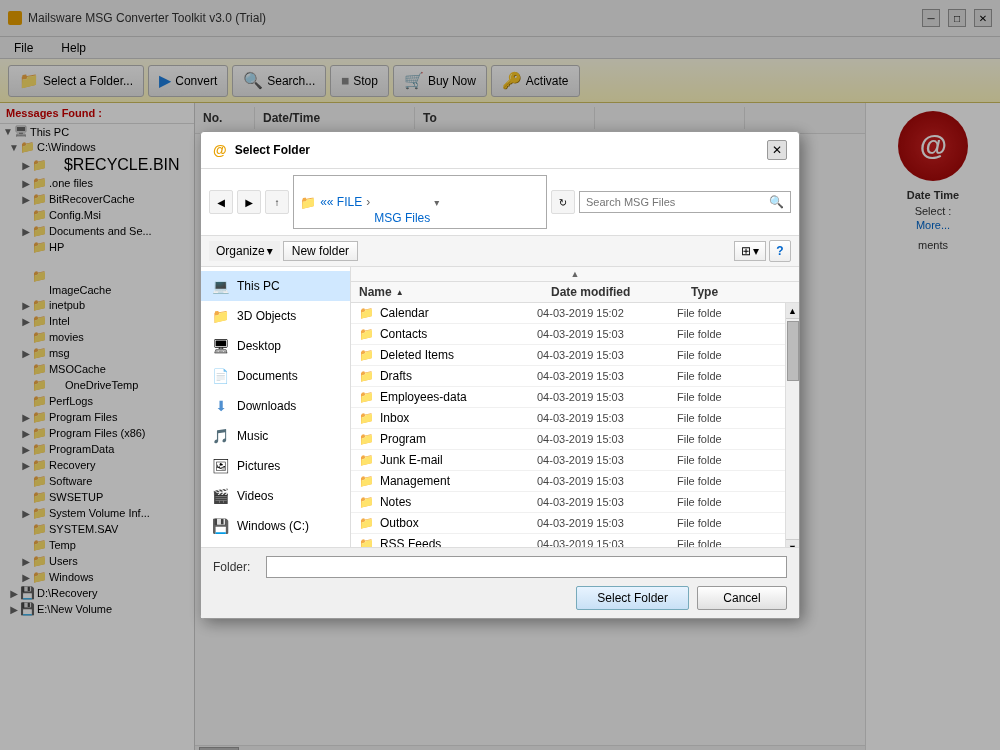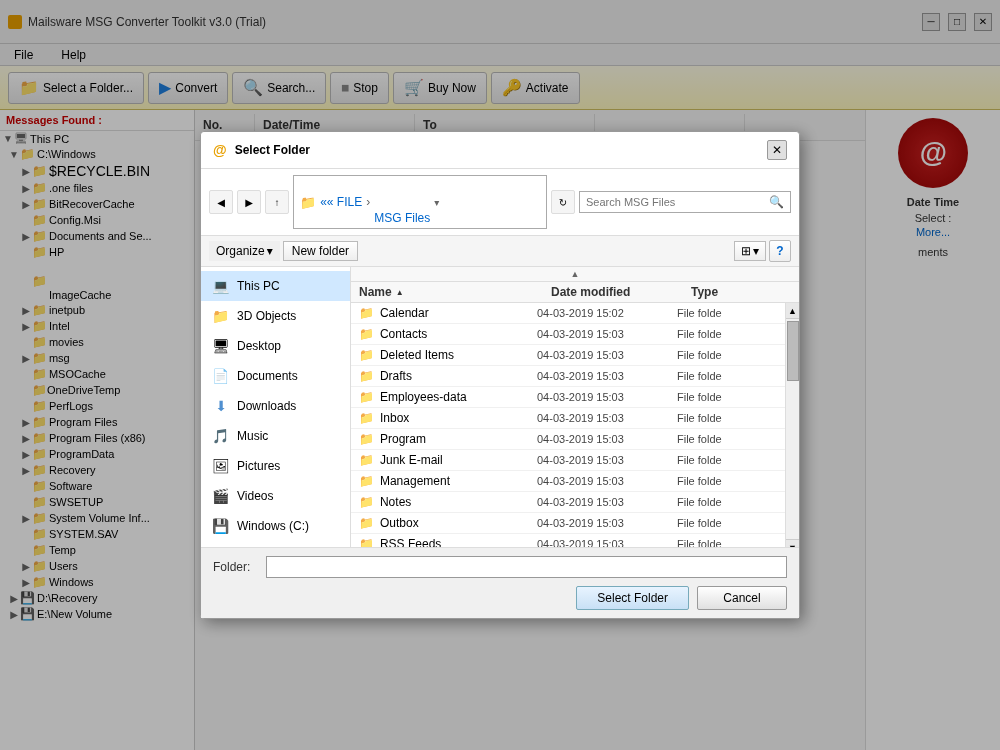--- a/index.html
+++ b/index.html
@@ -6,21 +6,21 @@
     body { background: #f0f0f0; width: 1000px; height: 750px; overflow: hidden; }
 
     
     .title-bar {
       background: #f0f0f0;
       border-bottom: 1px solid #ccc;
       display: flex;
       align-items: center;
       justify-content: space-between;
       padding: 4px 8px;
-      height: 44px;
+      height: 37px;
     }
     .title-bar-left { display: flex; align-items: center; gap: 6px; font-size: 11px; color: #333; }
     .title-bar-icon { width: 14px; height: 14px; background: #e8a000; border-radius: 2px; display: inline-block; }
     .title-bar-controls { display: flex; gap: 8px; }
     .title-bar-btn { width: 18px; height: 18px; border: 1px solid #999; background: #e0e0e0; cursor: pointer; display: flex; align-items: center; justify-content: center; font-size: 10px; }
 
     
     .menu-bar {
       background: #f0f0f0;
       border-bottom: 1px solid #ccc;
@@ -386,21 +386,21 @@
         <span style="font-size:11px;margin-left:2px;">This PC</span>
       </div>
       <div class="tree-item tree-indent-1">
         <span class="expand">▼</span>
         <span style="color:#e8b000;font-size:12px;">📁</span>
         <span style="font-size:11px;margin-left:2px;">C:\Windows</span>
       </div>
       <div class="tree-item tree-indent-2">
         <span class="expand">▶</span>
         <span style="color:#e8b000;font-size:12px;">📁</span>
-        <span style="font-size:14px;margin-left:2px;">$RECYCLE.BIN</span>
+        <span style="font-size:16px;margin-left:17px;">$RECYCLE.BIN</span>
       </div>
       <div class="tree-item tree-indent-2">
         <span class="expand">▶</span>
         <span style="color:#e8b000;font-size:12px;">📁</span>
         <span style="font-size:11px;margin-left:2px;">.one files</span>
       </div>
       <div class="tree-item tree-indent-2">
         <span class="expand">▶</span>
         <span style="color:#e8b000;font-size:12px;">📁</span>
         <span style="font-size:11px;margin-left:2px;">BitRecoverCache</span>
@@ -446,21 +446,21 @@
         <span style="font-size:11px;margin-left:2px;">msg</span>
       </div>
       <div class="tree-item tree-indent-2">
         <span class="expand"> </span>
         <span style="color:#e8b000;font-size:12px;">📁</span>
         <span style="font-size:11px;margin-left:2px;">MSOCache</span>
       </div>
       <div class="tree-item tree-indent-2">
         <span class="expand"> </span>
         <span style="color:#e8b000;font-size:12px;">📁</span>
-        <span style="font-size:11px;margin-left:0;">OneDriveTemp</span>
+        <span style="font-size:11px;margin-left:18px;">OneDriveTemp</span>
       </div>
       <div class="tree-item tree-indent-2">
         <span class="expand"> </span>
         <span style="color:#e8b000;font-size:12px;">📁</span>
         <span style="font-size:11px;margin-left:2px;">PerfLogs</span>
       </div>
       <div class="tree-item tree-indent-2">
         <span class="expand">▶</span>
         <span style="color:#e8b000;font-size:12px;">📁</span>
         <span style="font-size:11px;margin-left:2px;">Program Files</span>

